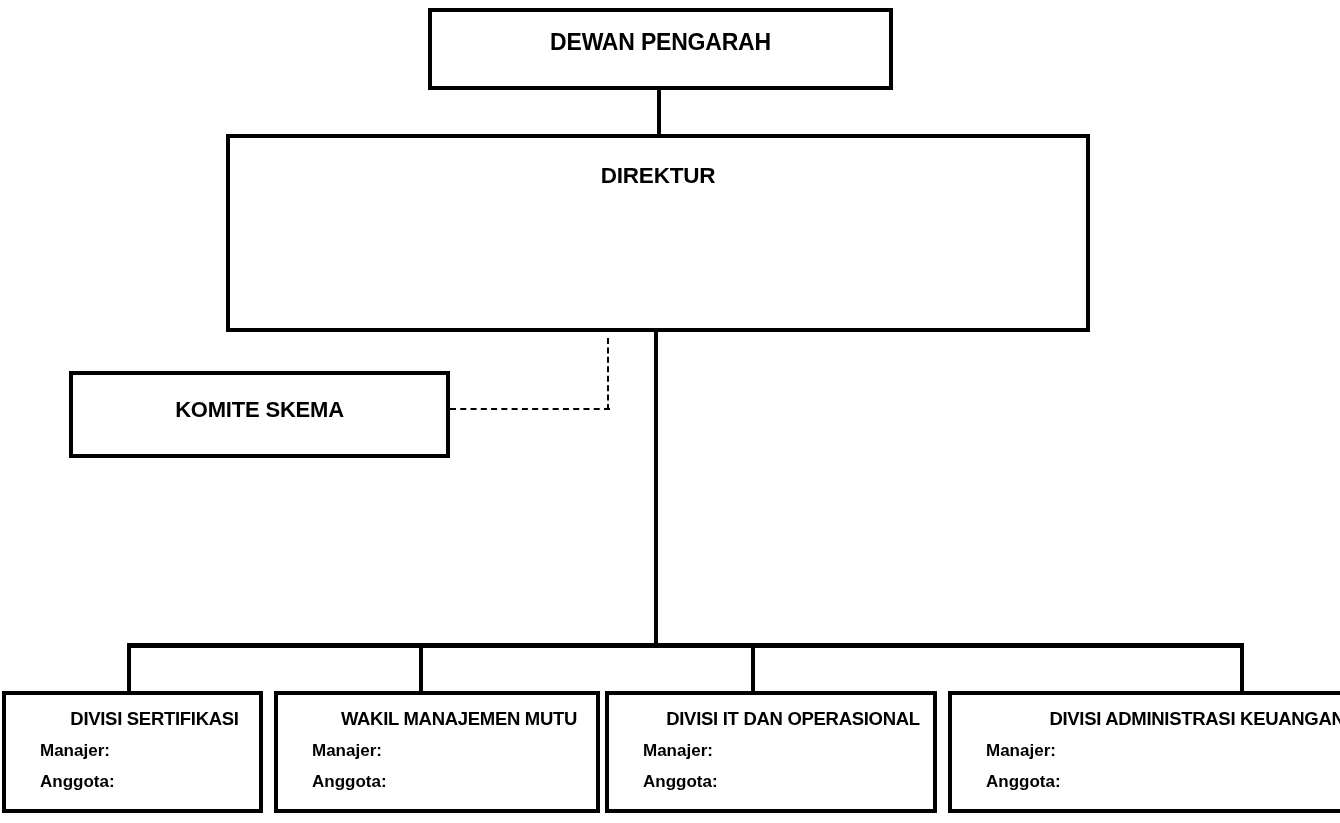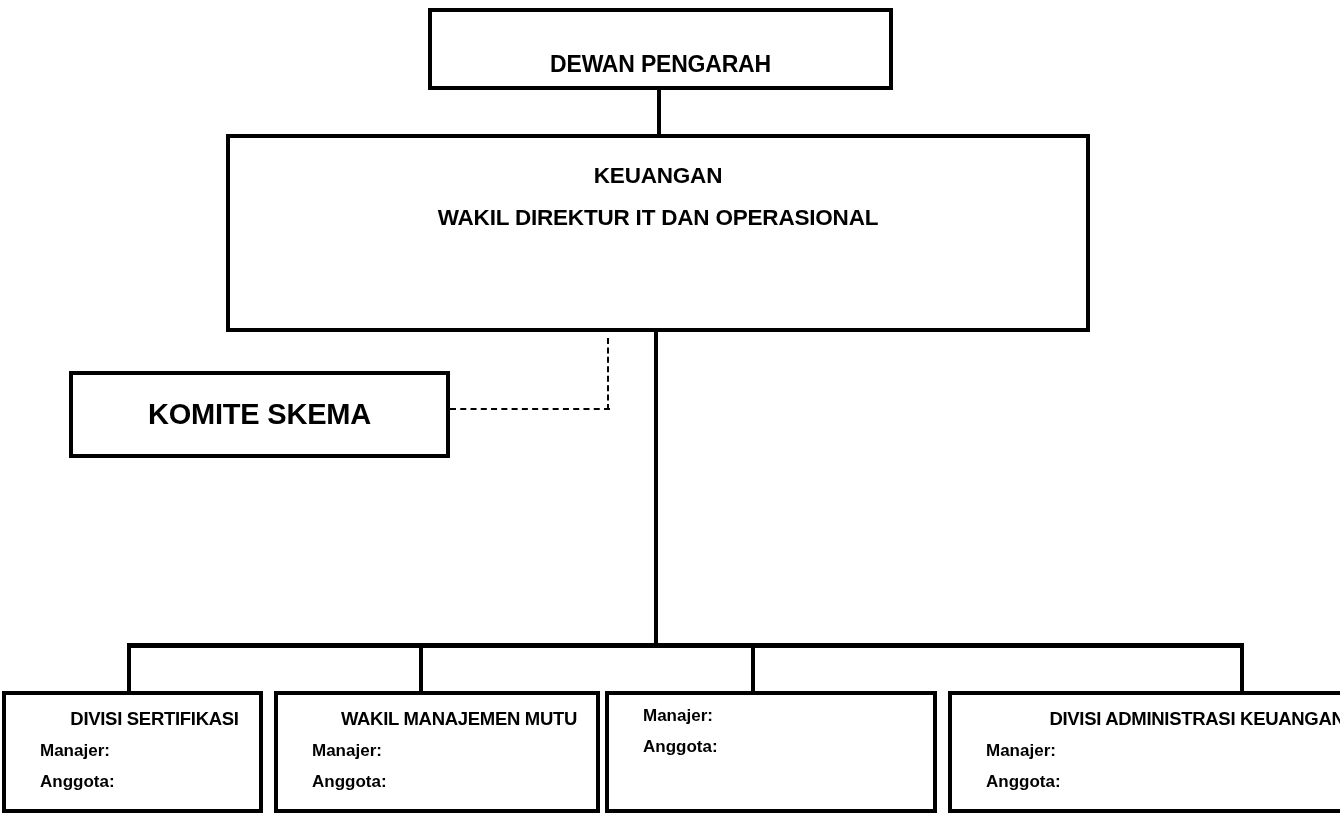--- a/index.html
+++ b/index.html
@@ -38,21 +38,20 @@
   
   #node-dewan {
     left: 428px;
     top: 8px;
     width: 465px;
     height: 82px;
   }
   #node-dewan .node-text {
     font-size: 23px;
     padding-top: 17px;
-    margin-top: 22px;
   }
 
   
   #node-direktur {
     left: 226px;
     top: 134px;
     width: 864px;
     height: 198px;
   }
   #node-direktur .node-text {
@@ -63,21 +62,21 @@
   #node-direktur .line-1 { font-size: 22.5px; }
 
   
   #node-komite {
     left: 69px;
     top: 371px;
     width: 381px;
     height: 87px;
   }
   #node-komite .node-text {
-    font-size: 29px;
+    font-size: 22px;
     padding-top: 22px;
   }
 
   
   .division {
     top: 691px;
     height: 122px;
     border-width: 4px;
   }
   .division .div-title {
@@ -176,42 +175,42 @@
 
   <div id="conn-komite-h"></div>
   <div id="conn-komite-v"></div>
 
   <div class="node" id="node-dewan">
     <div class="node-text">DEWAN PENGARAH</div>
   </div>
 
   <div class="node" id="node-direktur">
     <div class="node-text">
-      <div class="line-1">KEUANGAN</div>
-      <div>WAKIL DIREKTUR IT DAN OPERASIONAL</div>
+      <div class="line-1">DIREKTUR</div>
     </div>
   </div>
 
   <div class="node" id="node-komite">
     <div class="node-text">KOMITE SKEMA</div>
   </div>
 
   <div class="node division" id="div-0">
     <div class="div-title">DIVISI SERTIFIKASI</div>
     <div class="div-field">Manajer:</div>
     <div class="div-field">Anggota:</div>
   </div>
 
   <div class="node division" id="div-1">
     <div class="div-title">WAKIL MANAJEMEN MUTU</div>
     <div class="div-field">Manajer:</div>
     <div class="div-field">Anggota:</div>
   </div>
 
   <div class="node division" id="div-2">
+    <div class="div-title">DIVISI IT DAN OPERASIONAL</div>
     <div class="div-field">Manajer:</div>
     <div class="div-field">Anggota:</div>
   </div>
 
   <div class="node division" id="div-3">
     <div class="div-title">DIVISI ADMINISTRASI KEUANGAN</div>
     <div class="div-field">Manajer:</div>
     <div class="div-field">Anggota:</div>
   </div>
 

